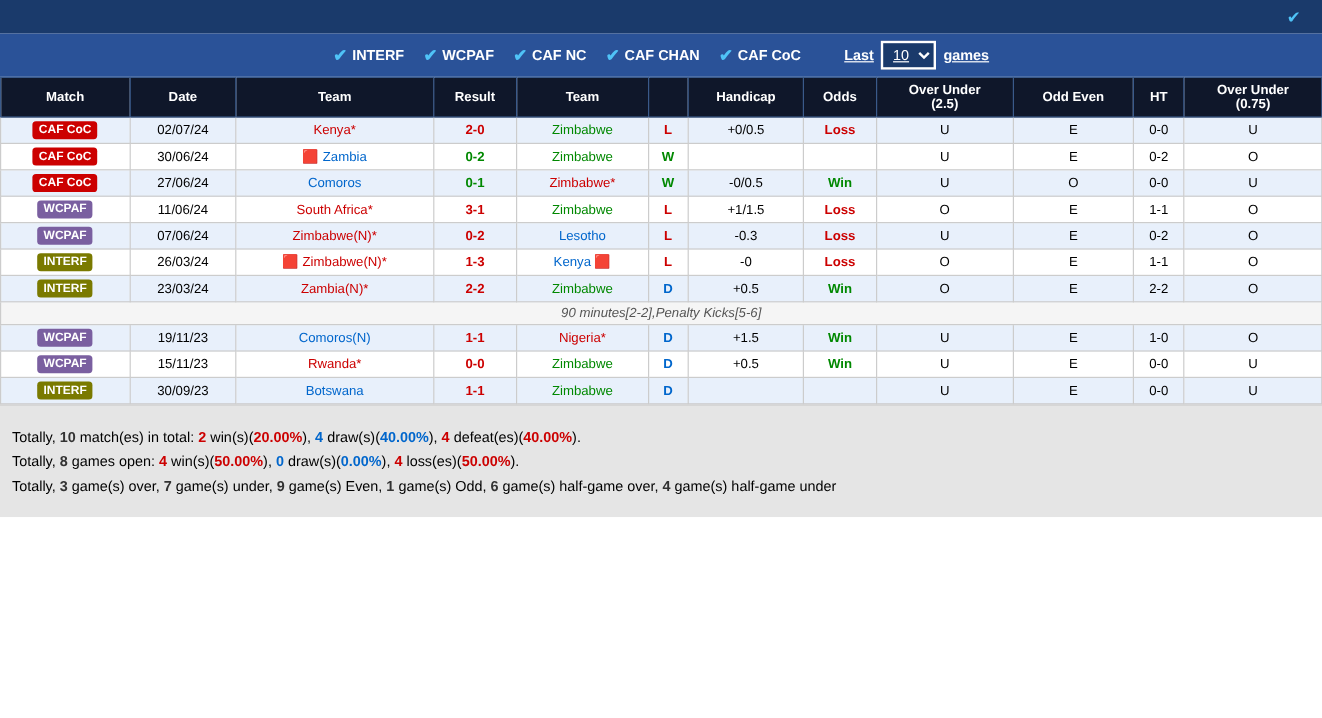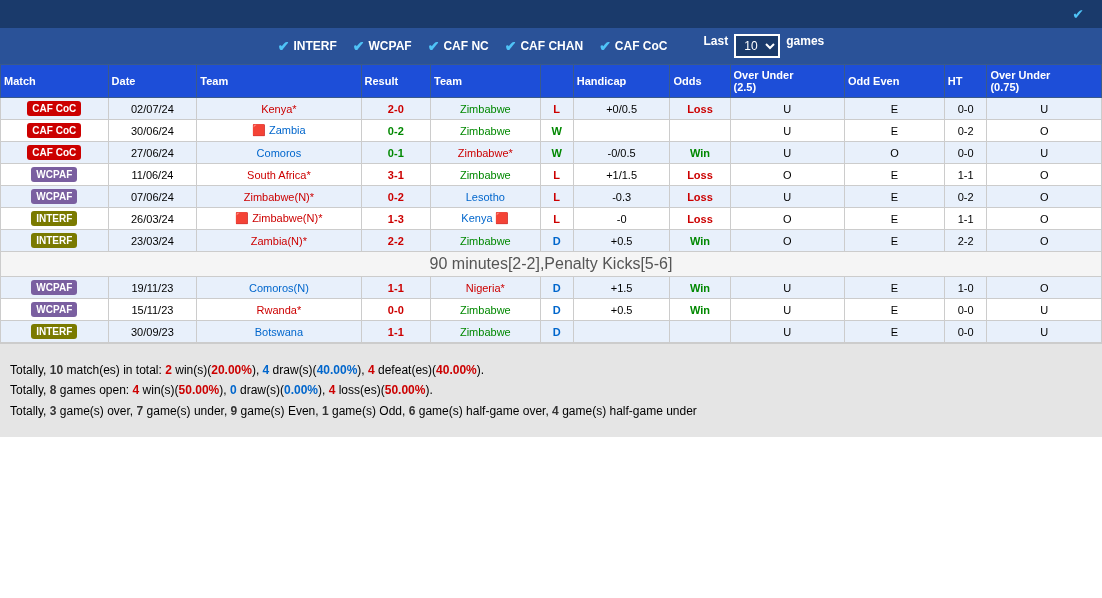--- a/index.html
+++ b/index.html
@@ -20,29 +20,29 @@
     .filter-bar {
       background: #2a5298;
       padding: 6px 8px;
       display: flex;
       align-items: center;
       justify-content: center;
       gap: 16px;
     }
     .filter-item { display: flex; align-items: center; gap: 4px; color: #fff; font-size: 12px; font-weight: bold; }
     .filter-check { color: #4fc3f7; font-size: 14px; }
-    .last-games { display: flex; gap: 6px; color: #fff; font-size: 12px; font-weight: bold; margin-left: 20px; }
+    .last-games { display: flex; align-items: center; gap: 6px; color: #fff; font-size: 12px; font-weight: bold; margin-left: 20px; text-decoration: underline; }
     .last-games select { padding: 2px 4px; font-size: 12px; border: 2px solid #fff; background: #1a3a6b; color: #fff; }
 
     table { width: 100%; border-collapse: collapse; }
 
     thead tr th {
-      background: #1d4ed8;
+      background: #0f172a;
       color: #fff;
-      text-align: left;
+      text-align: center;
       padding: 4px 3px;
       font-size: 11px;
       border: 1px solid #3a5a8a;
     }
 
     tbody tr td {
       text-align: center;
       padding: 3px 4px;
       border: 1px solid #ccc;
       font-size: 11px;
@@ -239,21 +239,21 @@
         <td class="team-green">Zimbabwe</td>
         <td style="font-weight: bold; color: rgb(0, 102, 204);">D</td>
         <td>+0.5</td>
         <td class="win-green">Win</td>
         <td>O</td>
         <td>E</td>
         <td>2-2</td>
         <td>O</td>
       </tr>
       <tr class="note-row">
-        <td colspan="12" style="background: rgb(245, 245, 245); color: rgb(85, 85, 85); font-size: 16px; text-align: center; padding: 3px;">90 minutes[2-2],Penalty Kicks[5-6]</td>
+        <td colspan="12" style="background: rgb(245, 245, 245); color: rgb(85, 85, 85); font-size: 11px; text-align: center; padding: 3px; font-style: italic;">90 minutes[2-2],Penalty Kicks[5-6]</td>
       </tr>
       <tr class="row-even">
         <td><span class="badge badge-wcpaf">WCPAF</span></td>
         <td>19/11/23</td>
         <td class="team-blue">Comoros(N)</td>
         <td class="result-red">1-1</td>
         <td class="team-red">Nigeria*</td>
         <td style="font-weight: bold; color: rgb(0, 102, 204);">D</td>
         <td>+1.5</td>
         <td class="win-green">Win</td>

